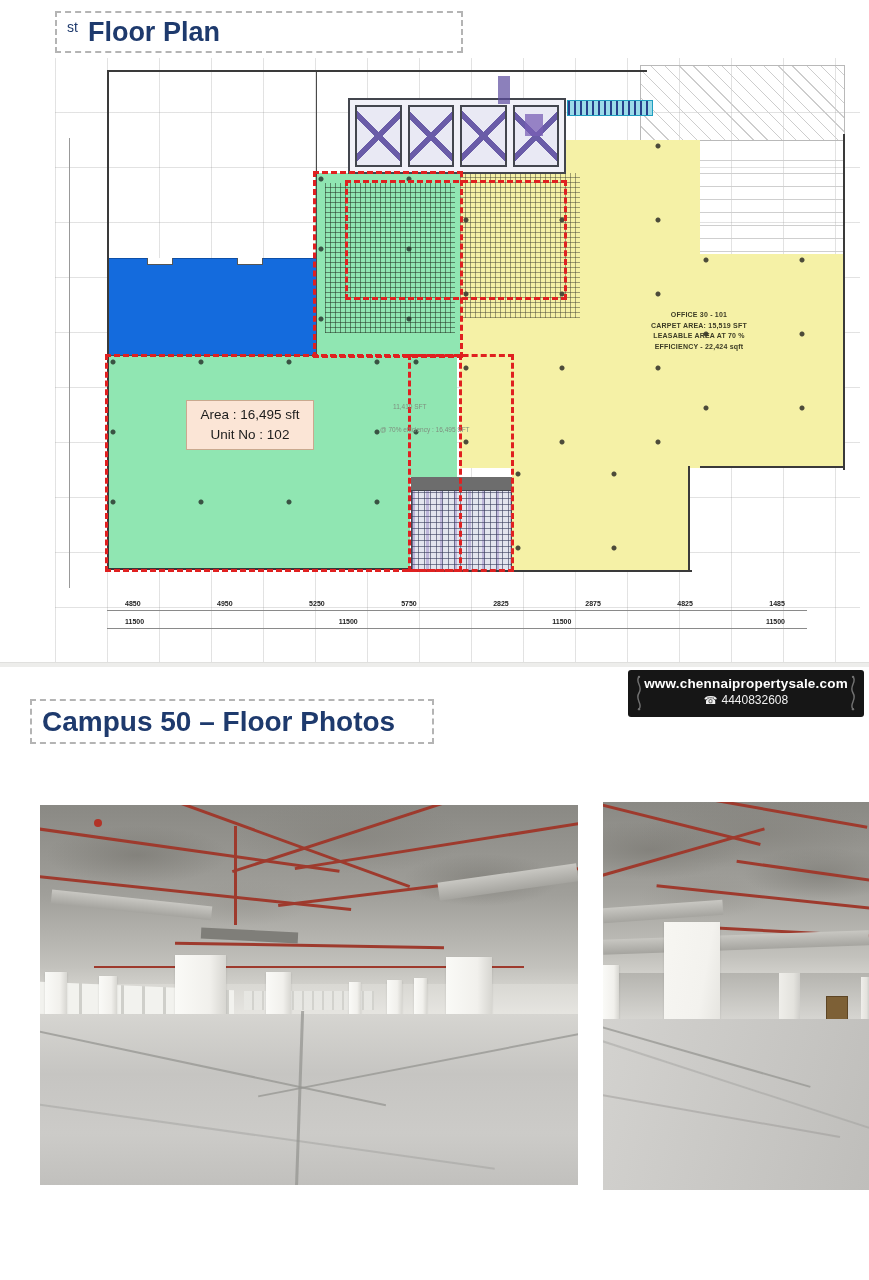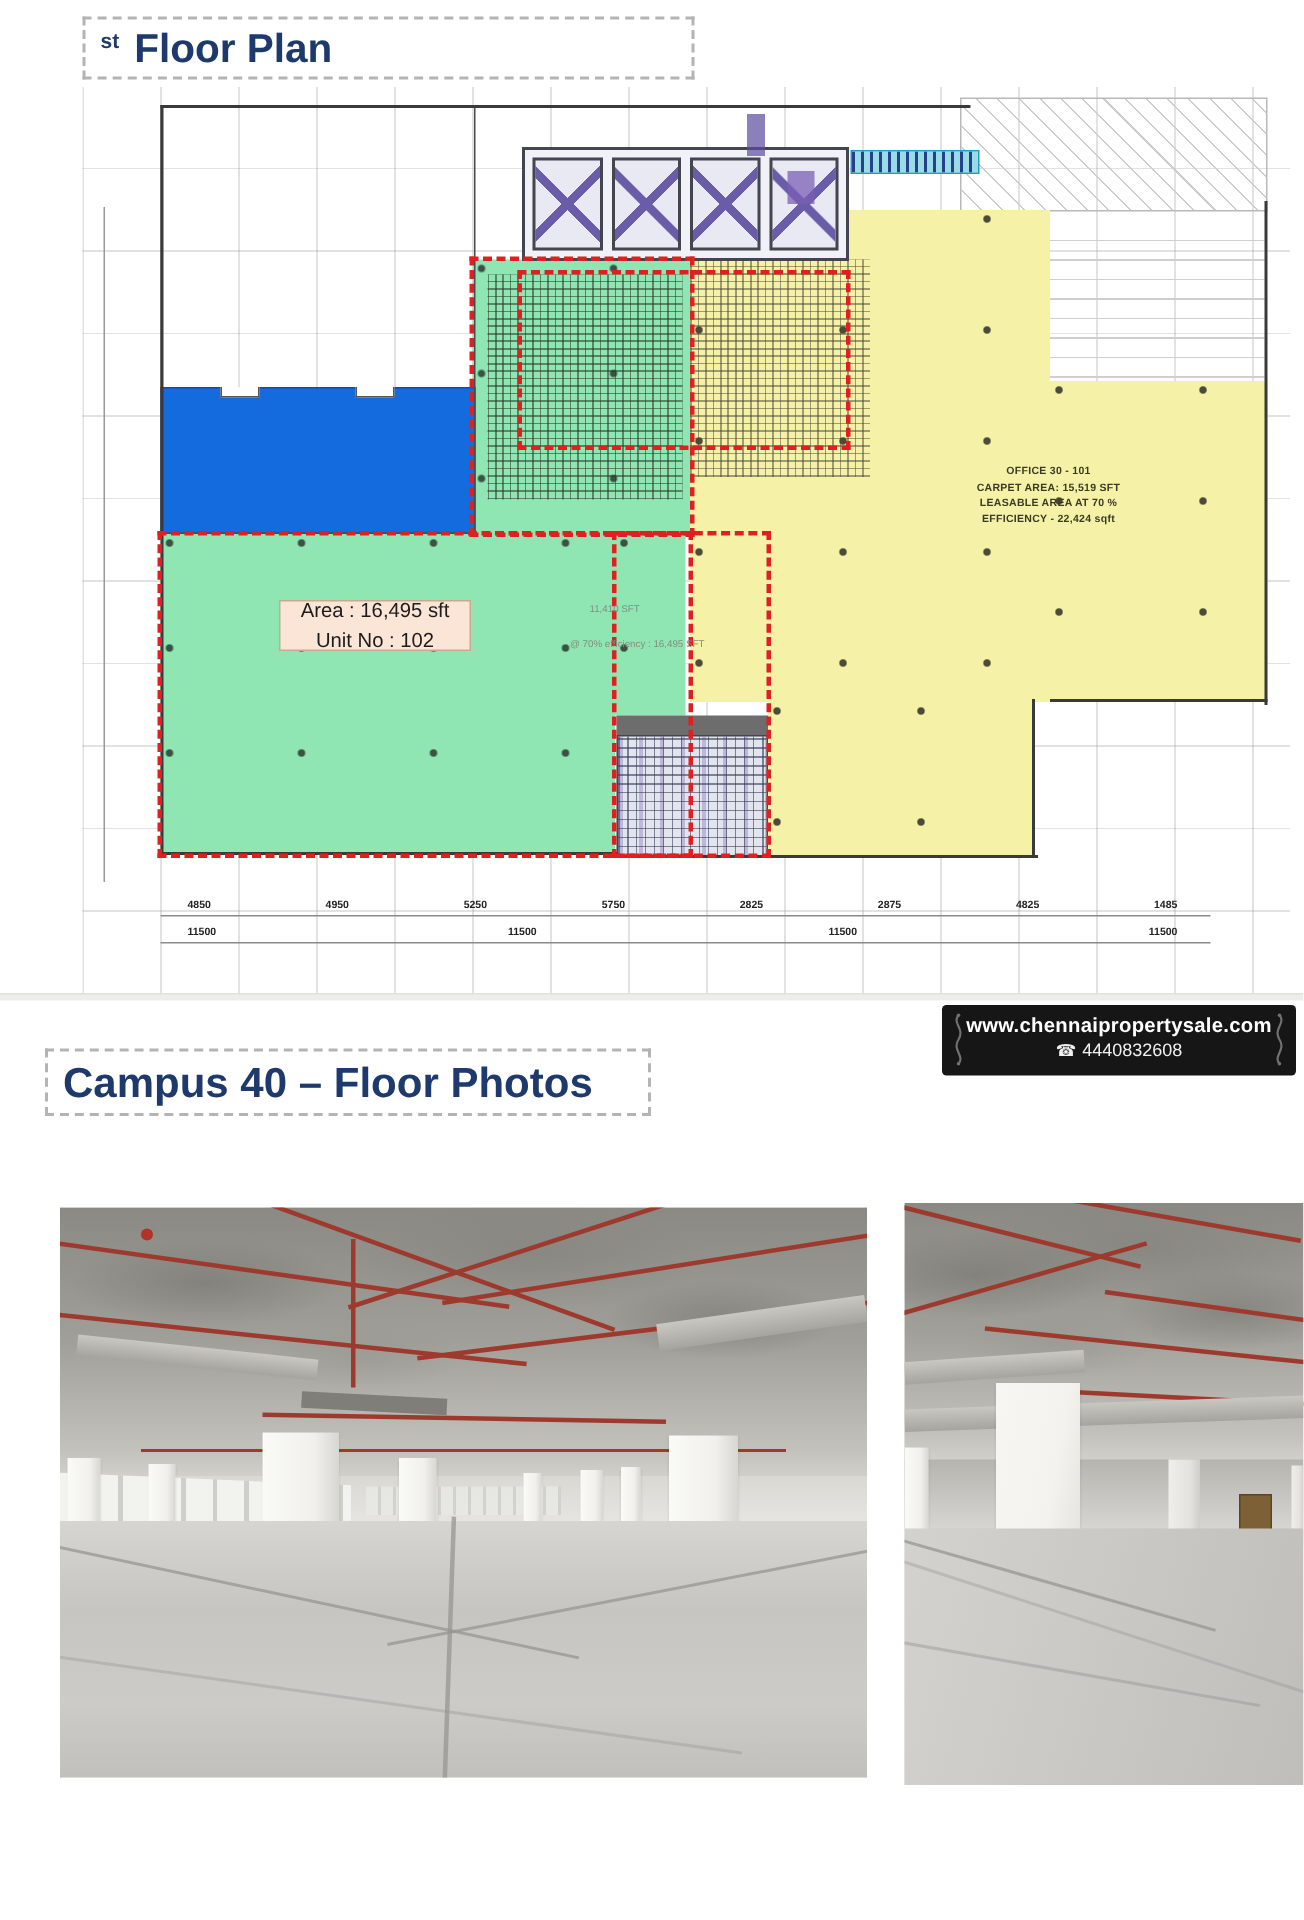--- a/index.html
+++ b/index.html
@@ -4,21 +4,21 @@
 <style>
   * { margin:0; padding:0; box-sizing:border-box; }
   html,body { background:#fff; }
   body { width:869px; height:1280px; position:relative; overflow:hidden;
          font-family:"Liberation Sans", sans-serif; }
 
   
   .title-box { position:absolute; border:2px dashed #b4b4b4; display:flex;
                align-items:center; padding:2px 10px; color:#1e3a6d; font-weight:bold; }
   .title1 { left:55px; top:11px; width:408px; height:42px; font-size:27px; }
-  .title1 sup { font-size:14px; font-weight:bold; margin-top:-10px; }
+  .title1 sup { font-size:14px; font-weight:normal; margin-top:-10px; }
   .title1 .suffix { margin-left:10px; }
   .title2 { left:30px; top:699px; width:404px; height:45px; font-size:28px; }
 
   
   .plan { position:absolute; left:55px; top:58px; width:805px; height:605px; background:#fff;
           background-image:
             repeating-linear-gradient(90deg, rgba(140,140,140,.25) 0 1px, transparent 1px 52px),
             repeating-linear-gradient(0deg, rgba(140,140,140,.25) 0 1px, transparent 1px 55px); }
   .plan > div { position:absolute; }
 
@@ -91,21 +91,21 @@
   .rd2 { left:50px;  top:296px; width:357px; height:218px; }
   .rd3 { left:353px; top:296px; width:106px; height:218px; }
   .rd4 { left:290px; top:122px; width:222px; height:120px; }
 
   .vdim { left:14px; top:80px; width:1px; height:450px; background:#999; }
 
   .label-box { background:#fbe5d6; border:1px solid #c9a98f; color:#1c1c1c;
                font-size:13.5px; line-height:1.45; text-align:center; padding:4px 2px;
                display:flex; flex-direction:column; justify-content:center; }
   .label101 { left:563px; top:200px; width:176px; height:50px; }
-  .label102 { left:131px; top:342px; width:128px; height:34px; }
+  .label102 { left:131px; top:342px; width:128px; height:50px; }
 
   .office-text { left:558px; top:252px; width:172px; height:58px; font-size:7px; font-weight:bold;
                  color:#3b3b25; text-align:center; line-height:1.5; letter-spacing:.2px; }
   .gnote { font-size:6.5px; color:#7f8f7f; white-space:nowrap; }
   .gn1 { left:338px; top:345px; } .gn2 { left:325px; top:368px; }
 
   .dims { left:0; top:535px; width:790px; height:55px; font-size:7px; color:#222; }
   .dims .hline { position:absolute; left:52px; width:700px; height:1px; background:#8a8a8a; }
   .hl1 { top:17px; } .hl2 { top:35px; }
   .dimrow { position:absolute; left:70px; width:660px; display:flex;
@@ -267,21 +267,21 @@
     <span class="ph-ic">☎</span><span>4440832608</span>
   </div>
   <svg class="orn right" viewBox="0 0 14 40">
     <path d="M7 2 C2 8 12 12 7 20 C2 28 12 32 7 38" stroke="#bdbdbd" stroke-width="1.6" fill="none"></path>
     <circle cx="7" cy="2" r="1.3" fill="#bdbdbd"></circle>
       <circle cx="7" cy="38" r="1.3" fill="#bdbdbd"></circle>
   </svg>
 </div>
 
 <div class="title-box title2">
-  <span>Campus 40 – Floor Photos</span>
+  <span>Campus 50 – Floor Photos</span>
 </div>
 
 <div class="photo photo1">
   <div class="ph-ceiling">
     <div class="pipe" style="left:-2%;top:24%;width:58%;transform:rotate(8deg);"></div>
     <div class="pipe" style="left:-2%;top:48%;width:60%;transform:rotate(6deg);"></div>
     <div class="pipe" style="left:-4%;top:6%;width:75%;transform:rotate(20deg);"></div>
     <div class="pipe" style="right:-2%;top:22%;width:55%;transform:rotate(-9deg);"></div>
     <div class="pipe" style="right:-2%;top:45%;width:58%;transform:rotate(-7deg);"></div>
     <div class="pipe" style="right:-4%;top:4%;width:70%;transform:rotate(-18deg);"></div>

